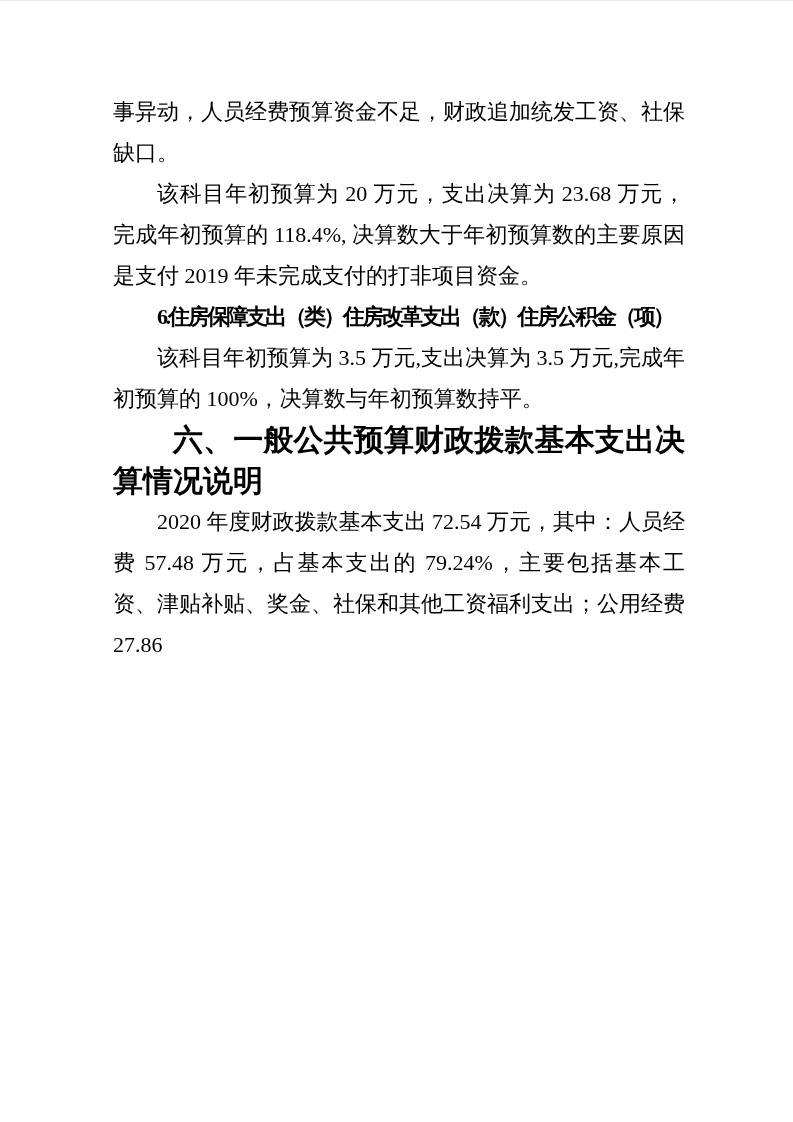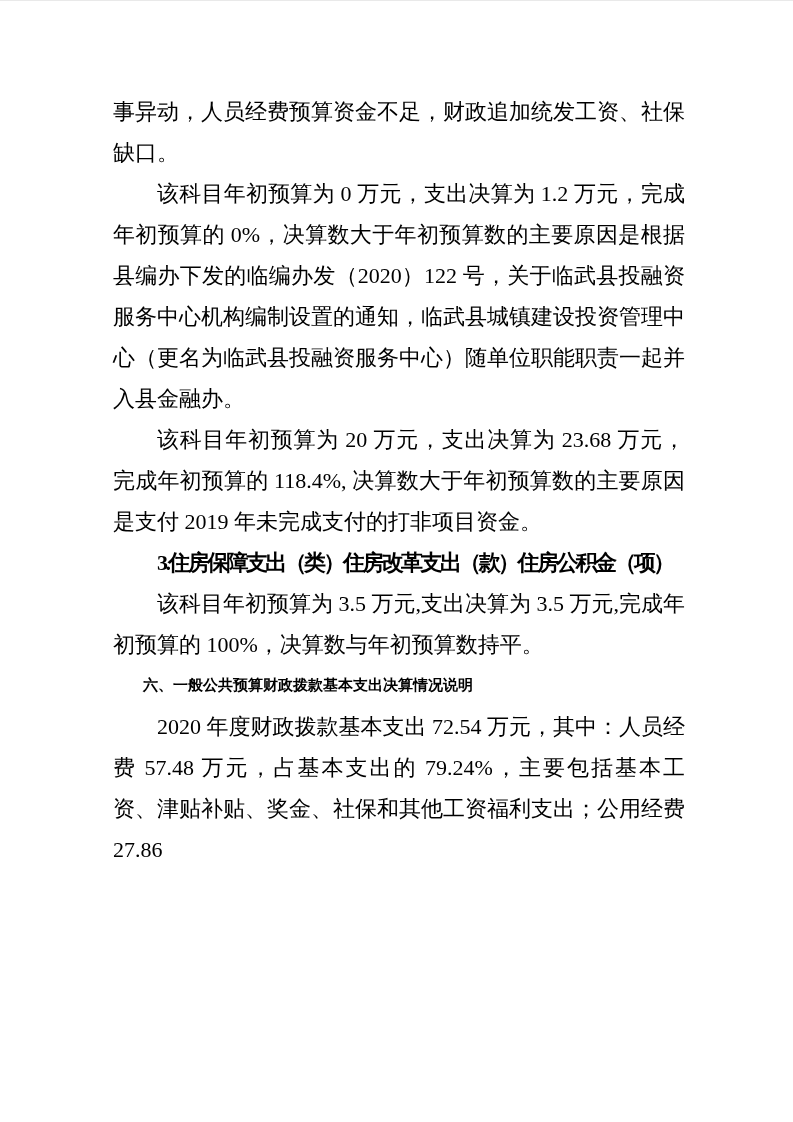--- a/index.html
+++ b/index.html
@@ -50,41 +50,40 @@
   
   p.h-kai.tight {
     letter-spacing: -2.6px;
     white-space: nowrap;
   }
   
   p.h-hei {
     text-indent: 2em;
     font-family: "DejaVu Sans", "Liberation Sans", sans-serif;
     font-weight: 700;
-    font-size: 15px;
+    font-size: 30px;
   }
   .page-number {
     position: absolute;
     top: 1032px;
     left: 16px;
     width: 100%;
     text-align: left;
     font-size: 14px;
     line-height: 20px;
     color: #111111;
     font-family: "Liberation Serif", "DejaVu Serif", serif;
   }
 </style>
 </head>
 <body>
 
 <div class="page">
   <div class="content">
     <p class="cont">事异动，人员经费预算资金不足，财政追加统发工资、社保缺口。</p>
-    <p class="body">该科目年初预算为 0 万元，支出决算为 1.2 万元，完成年初预算的 0%，决算数大于年初预算数的主要原因是根据县编办下发的临编办发（2020）122 号，关于临武县投融资服务中心机构编制设置的通知，临武县城镇建设投资管理中心（更名为临武县投融资服务中心）随单位职能职责一起并入县金融办。</p>
     <p class="body">该科目年初预算为 20 万元，支出决算为 23.68 万元，完成年初预算的 118.4%, 决算数大于年初预算数的主要原因是支付 2019 年未完成支付的打非项目资金。</p>
-    <p class="h-kai tight">3.住房保障支出（类）住房改革支出（款）住房公积金（项）</p>
+    <p class="h-kai tight">6.住房保障支出（类）住房改革支出（款）住房公积金（项）</p>
     <p class="body">该科目年初预算为 3.5 万元,支出决算为 3.5 万元,完成年初预算的 100%，决算数与年初预算数持平。</p>
     <p class="h-hei">六、一般公共预算财政拨款基本支出决算情况说明</p>
     <p class="body">2020 年度财政拨款基本支出 72.54 万元，其中：人员经费 57.48 万元，占基本支出的 79.24%，主要包括基本工资、津贴补贴、奖金、社保和其他工资福利支出；公用经费 27.86</p>
   </div>
   <div class="page-number">13</div>
 </div>
 
 </body></html>

